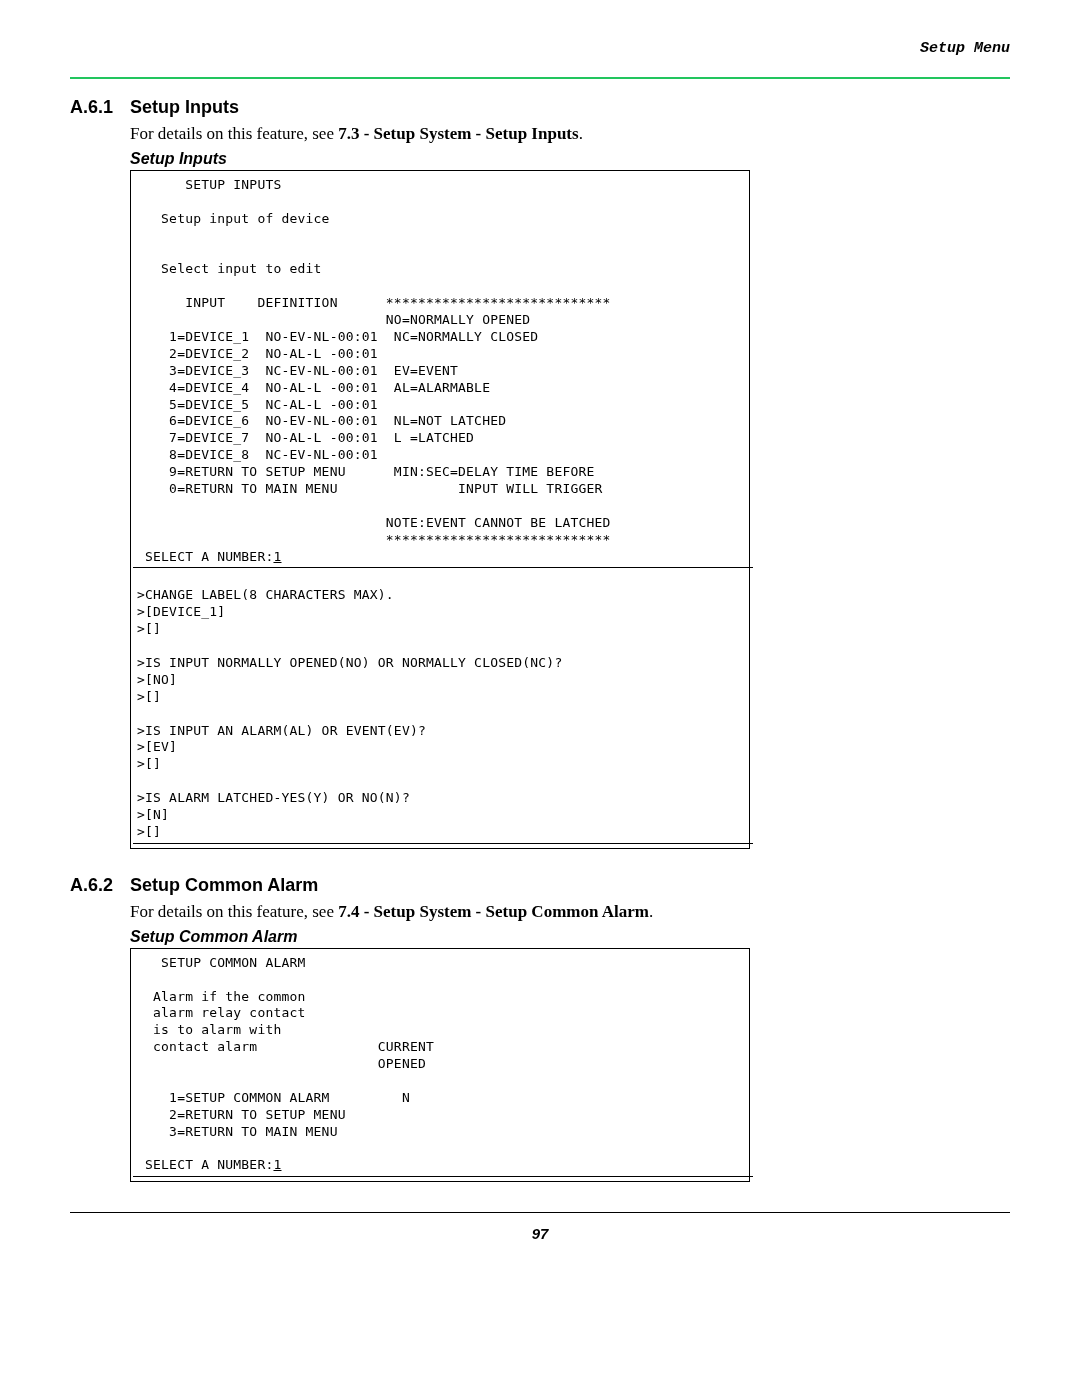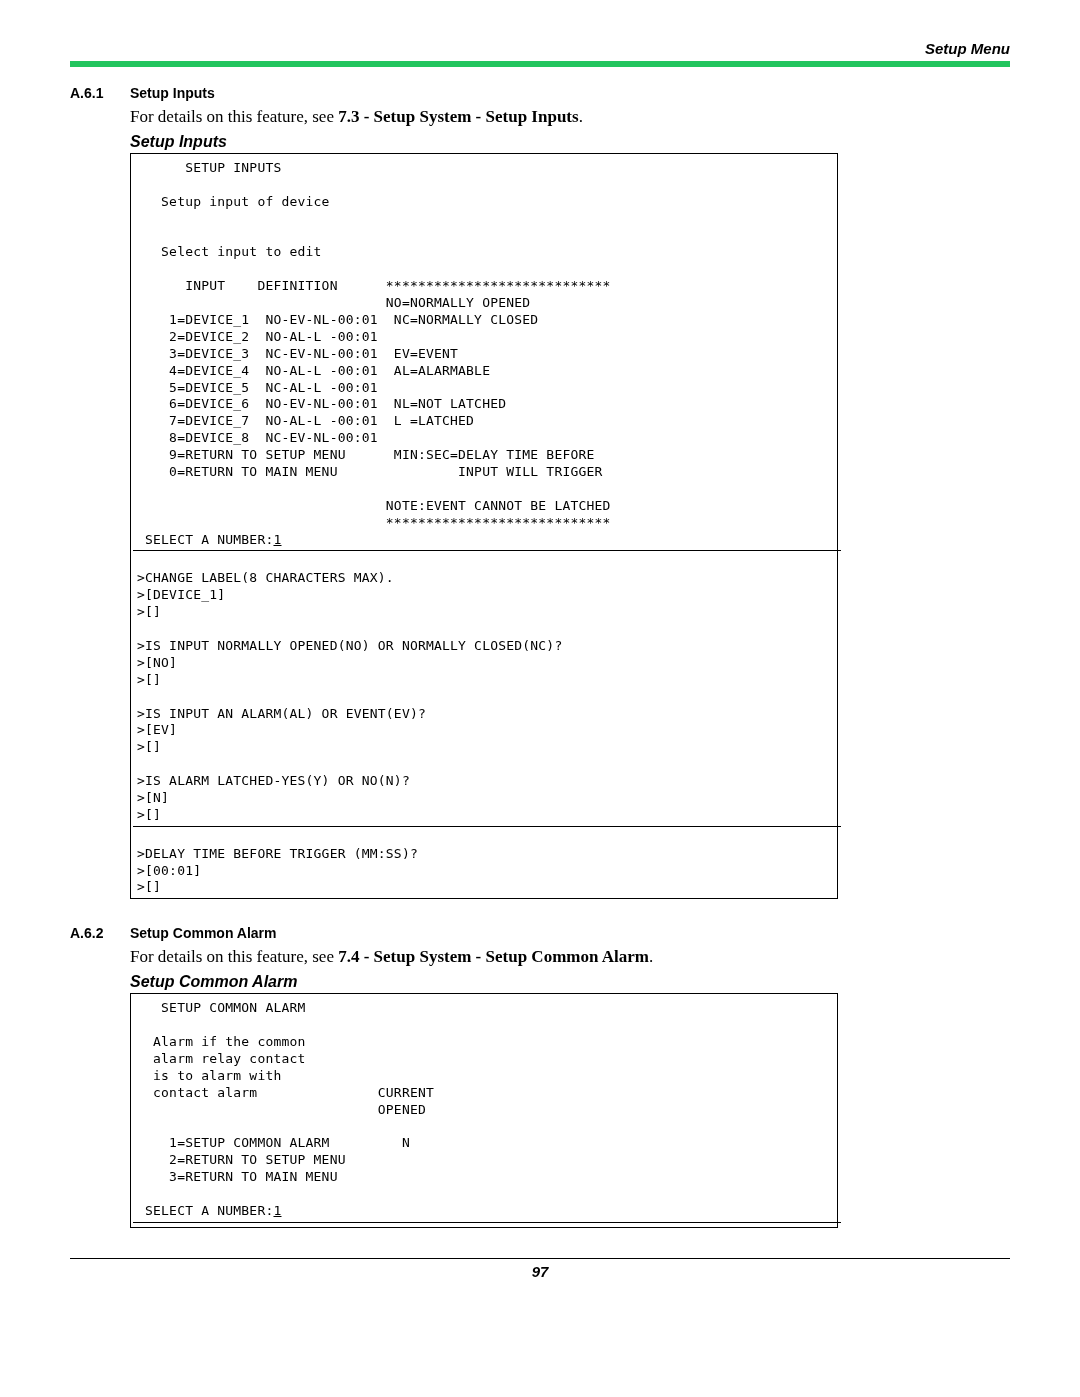--- a/index.html
+++ b/index.html
@@ -6,32 +6,32 @@
     font-family: "Times New Roman", serif;
     background: #fff;
     color: #000;
     margin: 0;
     padding: 40px 70px 40px 70px;
     width: 1080px;
     box-sizing: border-box;
   }
   .header-right {
     text-align: right;
-    font-family: Liberation Sans, sans-serif;
+    font-family: Liberation Mono, monospace;
     font-weight: bold;
     font-style: italic;
     font-size: 15px;
-    padding-bottom: 4px;
-    border-bottom: 6px solid #22c55e;
+    padding-bottom: 20px;
+    border-bottom: 2px solid #22c55e;
     margin-bottom: 18px;
   }
   .section-heading {
     font-family: Arial, sans-serif;
     font-weight: bold;
-    font-size: 14px;
+    font-size: 18px;
     margin-top: 10px;
     margin-bottom: 6px;
   }
   .section-num {
     display: inline-block;
     width: 60px;
   }
   .body-text {
     font-family: Liberation Serif, serif;
     font-size: 17px;
@@ -43,21 +43,21 @@
     font-family: Arial, sans-serif;
     font-weight: bold;
     font-style: italic;
     font-size: 16px;
     margin-left: 60px;
     margin-bottom: 2px;
   }
   .terminal-box {
     border: 1.2px solid #000;
     margin-left: 60px;
-    width: 708px;
+    width: 620px;
     padding: 6px 2px 2px 6px;
     box-sizing: border-box;
     position: relative;
   }
   .terminal-box pre {
     font-family: "Lucida Console","Consolas","Andale Mono","DejaVu Sans Mono",monospace;
     font-size: 13px;
     line-height: 1.3;
     margin: 0;
     white-space: pre;
@@ -76,21 +76,21 @@
     position: relative;
   }
   .footer {
     border-top: 1px solid #000;
     margin-top: 30px;
     text-align: center;
     font-family: Arial, sans-serif;
     font-weight: bold;
     font-style: italic;
     font-size: 15px;
-    padding-top: 4px;
+    padding-top: 12px;
   }
 </style>
 </head>
 <body>
 
 <div class="header-right">Setup Menu</div>
 
 <div class="section-heading">
   <span class="section-num">A.6.1</span><span>Setup Inputs</span>
 </div>
@@ -134,24 +134,20 @@
 <span>&gt;[]</span>
 <span></span>
 <span>&gt;IS INPUT AN ALARM(AL) OR EVENT(EV)?</span>
 <span>&gt;[EV]</span>
 <span>&gt;[]</span>
 <span></span>
 <span>&gt;IS ALARM LATCHED-YES(Y) OR NO(N)?</span>
 <span>&gt;[N]</span>
 <span>&gt;[]</span></pre>
 <div class="rule-partial"></div>
-<pre><span></span>
-<span>&gt;DELAY TIME BEFORE TRIGGER (MM:SS)?</span>
-<span>&gt;[00:01]</span>
-<span>&gt;[]</span></pre>
 </div>
 
 <div class="section-heading" style="margin-top:26px">
   <span class="section-num">A.6.2</span><span>Setup Common Alarm</span>
 </div>
 <div class="body-text">
   <span>For details on this feature, see </span><span class="bold">7.4 - Setup System - Setup Common Alarm</span><span>.</span>
 </div>
 <div class="subhead">Setup Common Alarm</div>
 

